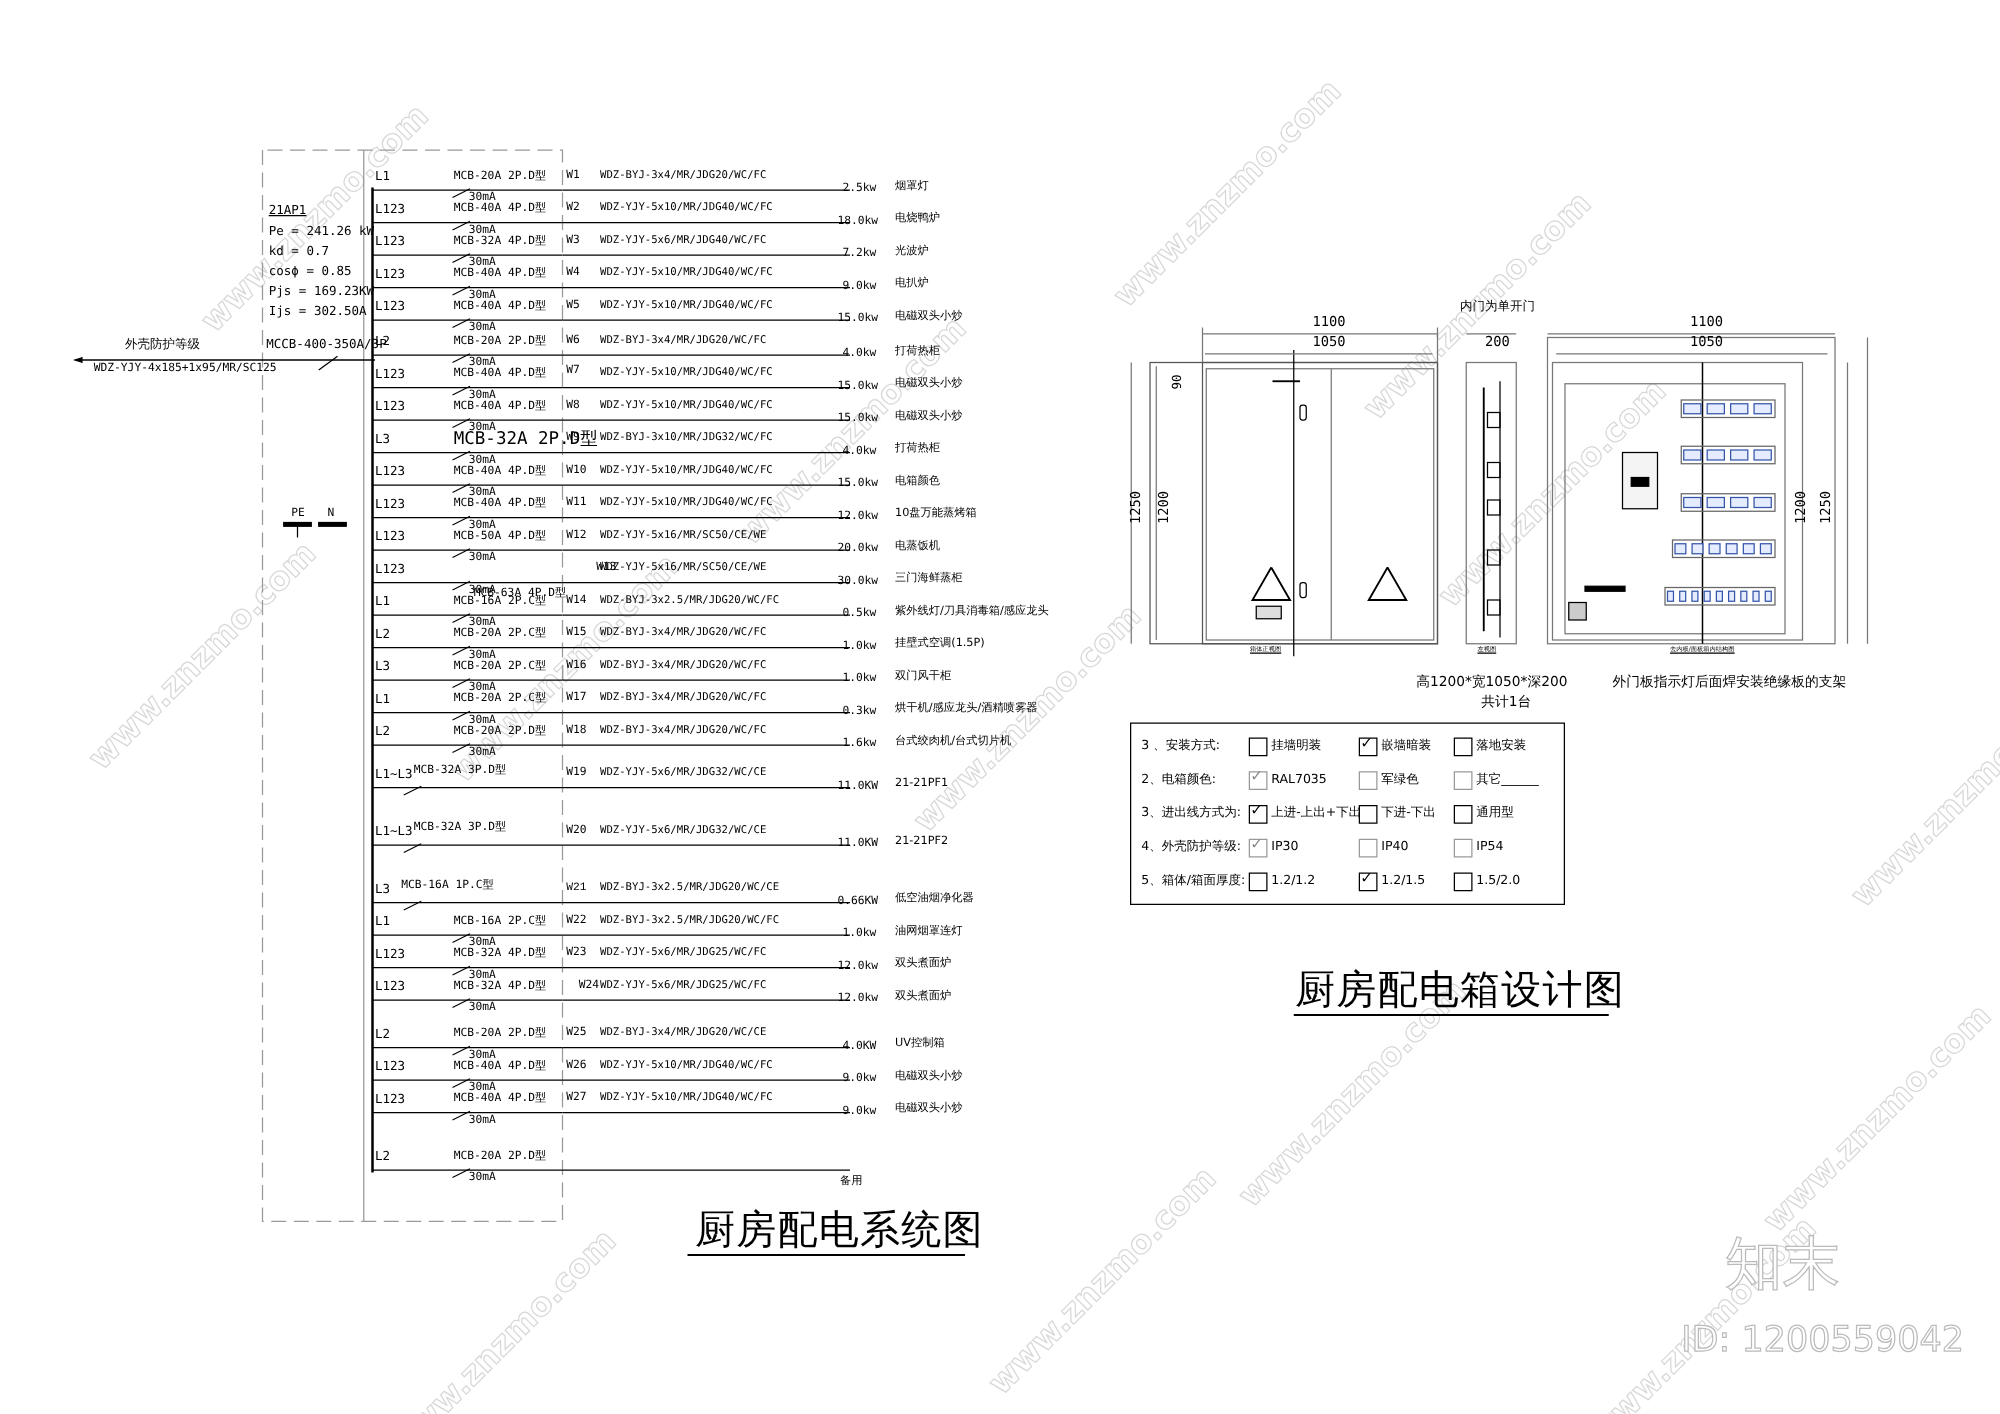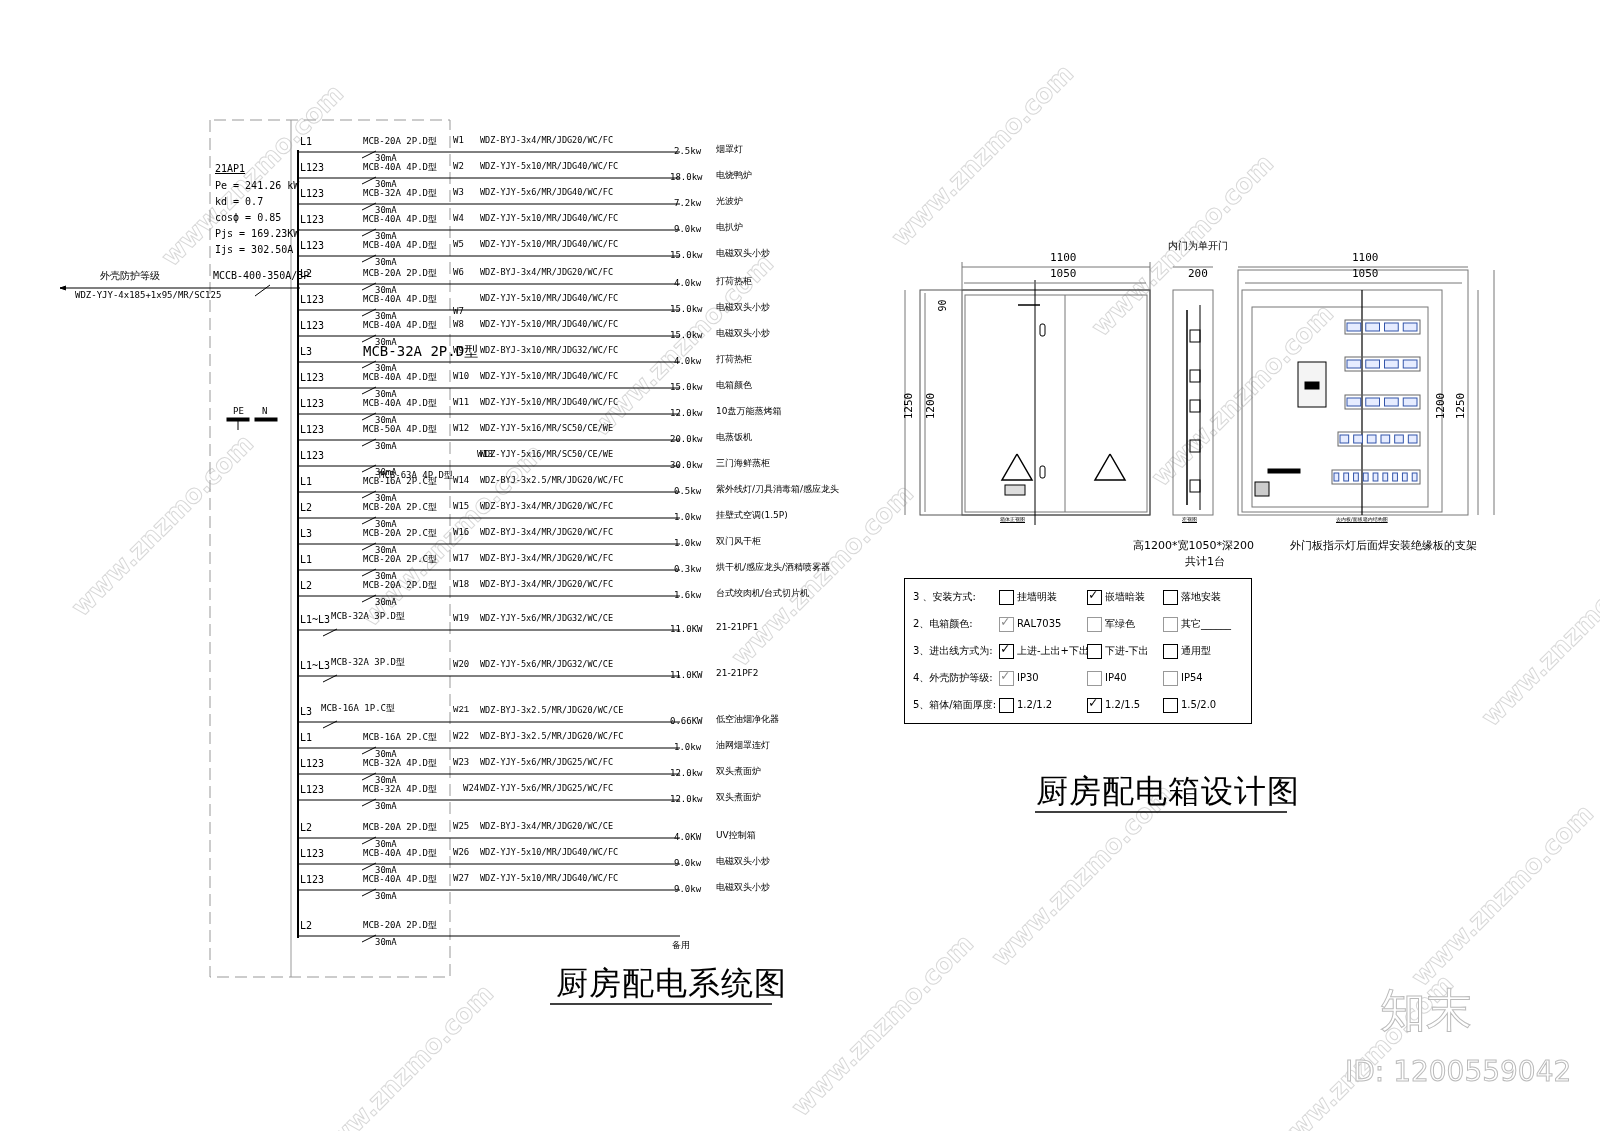--- a/index.html
+++ b/index.html
@@ -264,21 +264,21 @@
       <div class="abs t10" style="left: 300px; top: 268px;">L2</div>
       <div class="abs t9" style="left: 363px; top: 268px; font-size: 9px;">MCB-20A 2P.D型</div>
       <div class="abs t9" style="left: 375px; top: 285px;">30mA</div>
       <div class="abs t9" style="left: 453px; top: 267px;">W6</div>
       <div class="abs t9" style="left: 480px; top: 267px; font-size: 8.5px;">WDZ-BYJ-3x4/MR/JDG20/WC/FC</div>
       <div class="abs t9" style="left: 674px; top: 278px;">4.0kw</div>
       <div class="abs t9 cn" style="left: 716px; top: 276px;">打荷热柜</div>
       <div class="abs t10" style="left: 300px; top: 294px;">L123</div>
       <div class="abs t9" style="left: 363px; top: 294px; font-size: 9px;">MCB-40A 4P.D型</div>
       <div class="abs t9" style="left: 375px; top: 311px;">30mA</div>
-      <div class="abs t9" style="left: 453px; top: 306px;">W7</div>
+      <div class="abs t9" style="left: 453px; top: 291px;">W7</div>
       <div class="abs t9" style="left: 480px; top: 293px; font-size: 8.5px;">WDZ-YJY-5x10/MR/JDG40/WC/FC</div>
       <div class="abs t9" style="left: 670px; top: 304px;">15.0kw</div>
       <div class="abs t9 cn" style="left: 716px; top: 302px;">电磁双头小炒</div>
       <div class="abs t10" style="left: 300px; top: 320px;">L123</div>
       <div class="abs t9" style="left: 363px; top: 320px; font-size: 9px;">MCB-40A 4P.D型</div>
       <div class="abs t9" style="left: 375px; top: 337px;">30mA</div>
       <div class="abs t9" style="left: 453px; top: 319px;">W8</div>
       <div class="abs t9" style="left: 480px; top: 319px; font-size: 8.5px;">WDZ-YJY-5x10/MR/JDG40/WC/FC</div>
       <div class="abs t9" style="left: 670px; top: 330px;">15.0kw</div>
       <div class="abs t9 cn" style="left: 716px; top: 328px;">电磁双头小炒</div>

